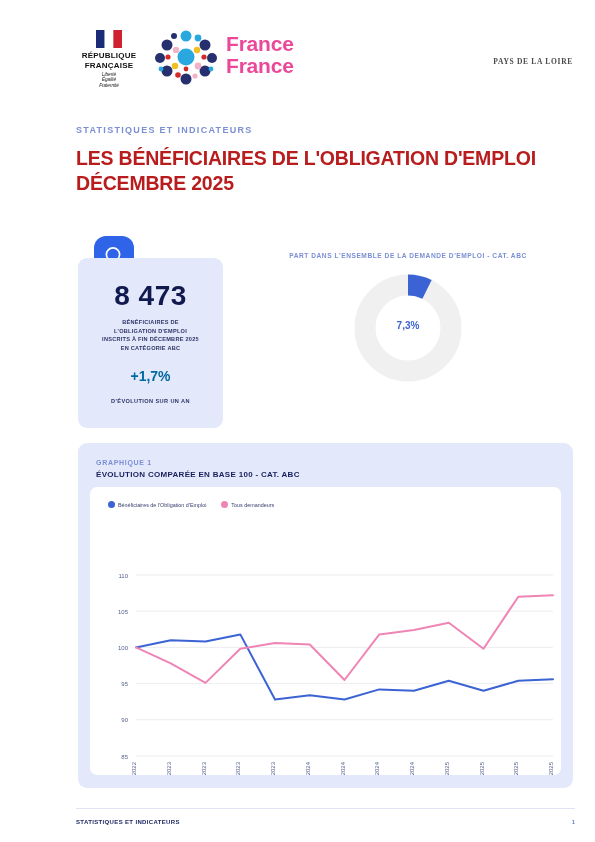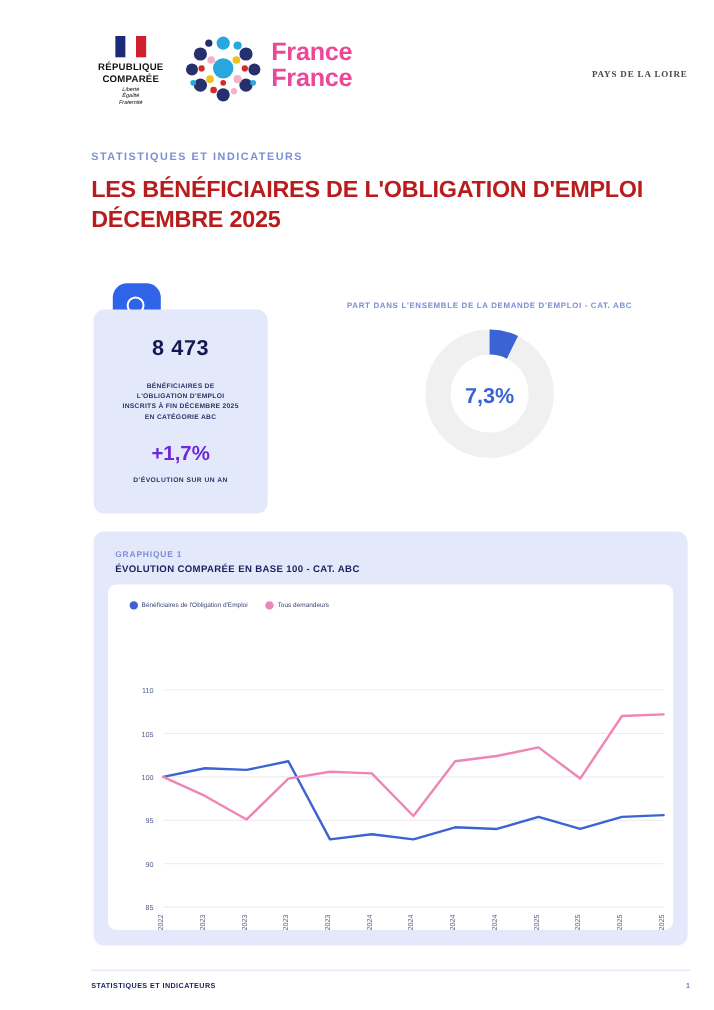--- a/index.html
+++ b/index.html
@@ -25,30 +25,30 @@
   .region{position:absolute;right:50px;top:57px;font-size:7.5px;font-weight:bold;letter-spacing:.7px;color:#4a4a4a;font-family:Liberation Serif, serif;}
 
   
   .kicker{position:absolute;left:48px;top:125px;font-size:9px;font-weight:bold;letter-spacing:1.3px;color:#7b8fd4;}
   .title{position:absolute;left:48px;top:146px;width:500px;font-size:19.5px;font-weight:bold;line-height:25px;color:#b91c1c;letter-spacing:-.2px;}
 
   
   .kpi-card{position:absolute;left:50px;top:258px;width:145px;height:170px;background:#e4e8fb;border-radius:9px;}
   .kpi-badge{position:absolute;left:66px;top:236px;width:40px;height:40px;background:#2f63e8;border-radius:12px 12px 12px 3px;}
   .kpi-badge svg{position:absolute;left:9px;top:9px;}
-  .kpi-number{position:absolute;left:0;top:22px;width:145px;text-align:center;font-size:18px;font-weight:bold;color:#111a4f;letter-spacing:.5px;}
+  .kpi-number{position:absolute;left:0;top:22px;width:145px;text-align:center;font-size:28px;font-weight:bold;color:#111a4f;letter-spacing:.5px;}
   .kpi-desc{position:absolute;left:4px;top:60px;width:137px;text-align:center;font-size:5.6px;line-height:8.6px;font-weight:bold;letter-spacing:.25px;color:#2c3566;}
-  .kpi-evo{position:absolute;left:0;top:110px;width:145px;text-align:center;font-size:17px;font-weight:bold;color:#6d28d9;}
+  .kpi-evo{position:absolute;left:0;top:110px;width:145px;text-align:center;font-size:14px;font-weight:bold;color:#0369a1;}
   .kpi-evo-lbl{position:absolute;left:0;top:140px;width:145px;text-align:center;font-size:5.6px;font-weight:bold;letter-spacing:.4px;color:#2c3566;}
 
   
   .donut-block{position:absolute;left:215px;top:252px;width:330px;height:180px;}
   .donut-title{position:absolute;left:0;top:0;width:330px;text-align:center;font-size:6.6px;font-weight:bold;letter-spacing:.55px;color:#7b8fd4;}
   .donut-wrap{position:absolute;left:50%;top:22px;transform:translateX(-50%);width:108px;height:108px;}
-  .donut-val{position:absolute;left:0;top:46px;width:108px;text-align:center;font-size:18px;font-weight:bold;color:#3b63d4;}
+  .donut-val{position:absolute;left:0;top:46px;width:108px;text-align:center;font-size:10px;font-weight:bold;color:#3b63d4;}
 
   
   .chart-card{position:absolute;left:50px;top:443px;width:495px;height:345px;background:#e4e8fb;border-radius:9px;}
   .chart-kicker{position:absolute;left:18px;top:16px;font-size:7px;font-weight:bold;letter-spacing:.7px;color:#7b8fd4;}
   .chart-title{position:absolute;left:18px;top:27px;font-size:8px;font-weight:bold;letter-spacing:.3px;color:#16205c;}
   .chart-inner{position:absolute;left:12px;top:44px;width:471px;height:288px;background:#ffffff;border-radius:7px;}
   .legend{position:absolute;left:18px;top:14px;display:flex;align-items:center;gap:7px;font-size:5.4px;color:#3b4470;}
   .lg-item{display:flex;align-items:center;gap:3px;margin-right:8px;}
   .lg-dot{width:7px;height:7px;border-radius:50%;display:inline-block;}
   .plot{position:absolute;left:0;top:0;width:471px;height:288px;}
@@ -65,21 +65,21 @@
 
   <div class="header">
 
     <div class="marianne">
       <svg class="flag" viewBox="0 0 26 18">
         <rect x="0" y="0" width="8.67" height="18" fill="#1b2b7a"></rect>
         <rect x="8.67" y="0" width="8.67" height="18" fill="#ffffff"></rect>
         <rect x="17.34" y="0" width="8.66" height="18" fill="#cf2030"></rect>
       </svg>
       <div class="marianne-line">RÉPUBLIQUE</div>
-      <div class="marianne-line">COMPARÉE</div>
+      <div class="marianne-line">FRANÇAISE</div>
       <div class="devise">Liberté<br>Égalité<br>Fraternité</div>
     </div>
 
     <div class="ft-logo">
       <svg class="ft-dots" viewBox="0 0 72 58">
         <circle cx="36" cy="29" r="8.5" fill="#29a8e0"></circle>
         <circle cx="36" cy="8" r="5.5" fill="#29a8e0"></circle>
         <circle cx="17" cy="17" r="5.5" fill="#26306e"></circle>
         <circle cx="55" cy="17" r="5.5" fill="#26306e"></circle>
         <circle cx="10" cy="30" r="5" fill="#26306e"></circle>

